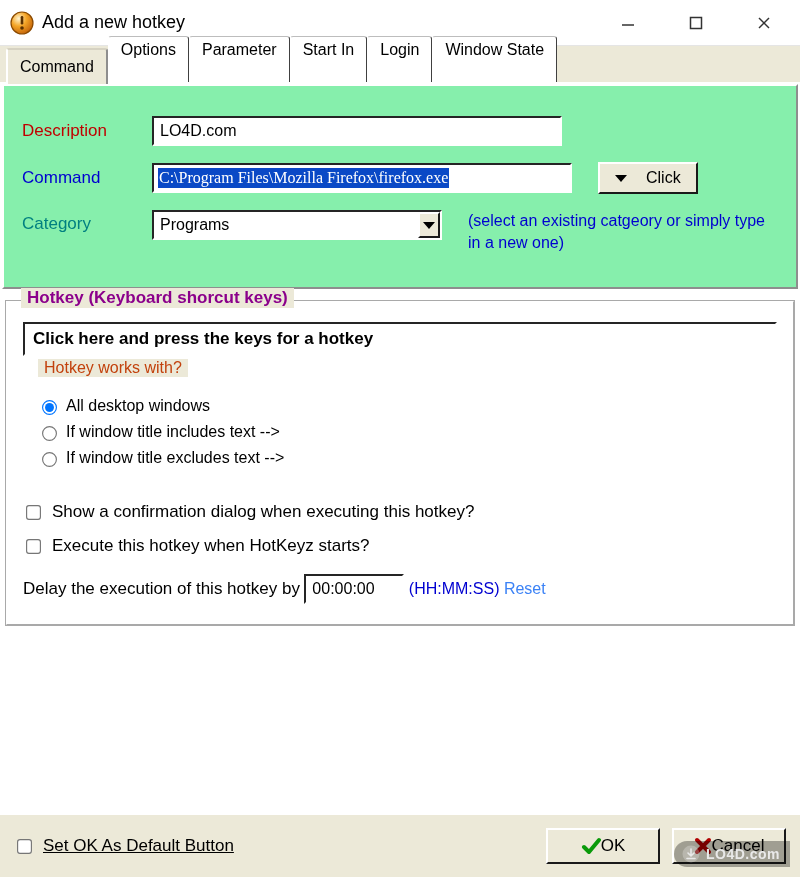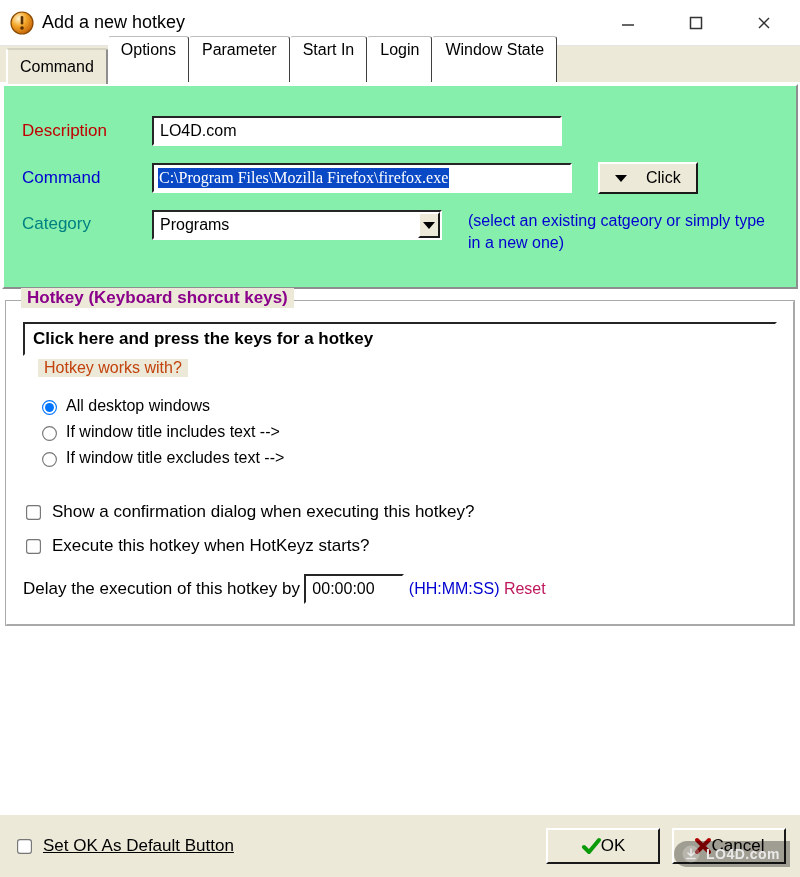--- a/index.html
+++ b/index.html
@@ -254,21 +254,21 @@
     border-right-color: #6f6f6f;
     border-bottom-color: #6f6f6f;
     font-family: inherit;
     font-size: 17px;
     display: inline-flex;
     align-items: center;
     justify-content: center;
   }
   .btn svg { flex: none; }
 
-  .resetlink { font-size: 16px; color: #be185d; }
+  .resetlink { font-size: 16px; color: #3b82f6; }
 
   .watermark {
     position: absolute;
     right: 10px;
     bottom: 10px;
     height: 26px;
     padding: 2px 10px 2px 32px;
     background: rgba(0,0,0,0.32);
     border-top-left-radius: 13px;
     border-bottom-left-radius: 13px;

